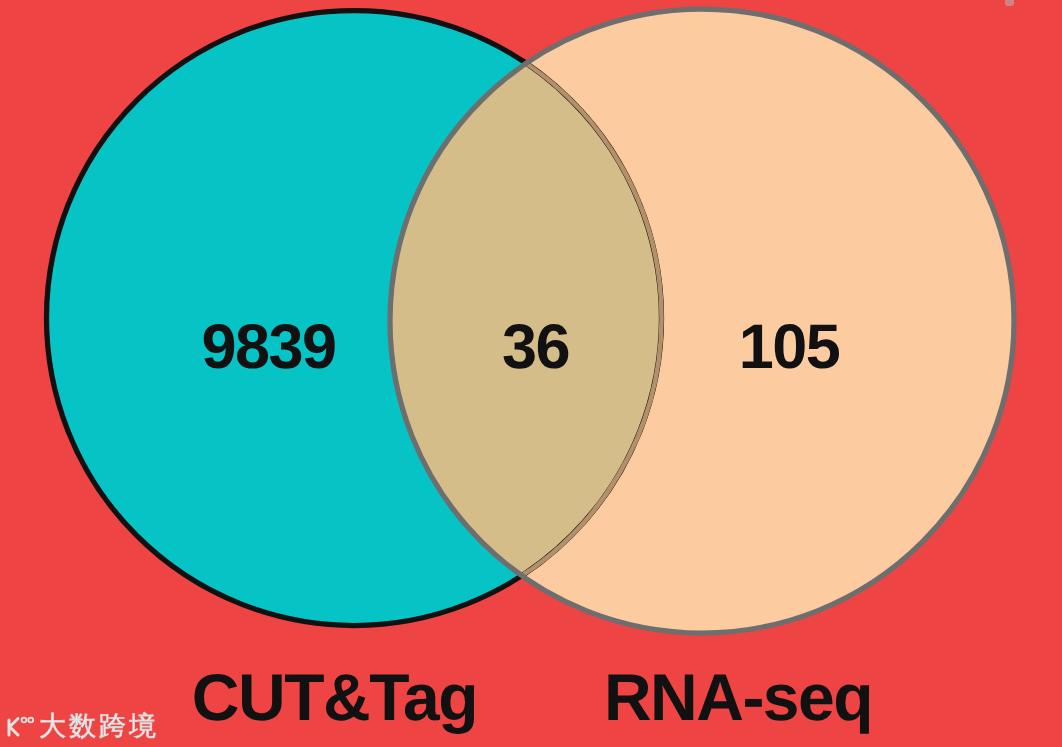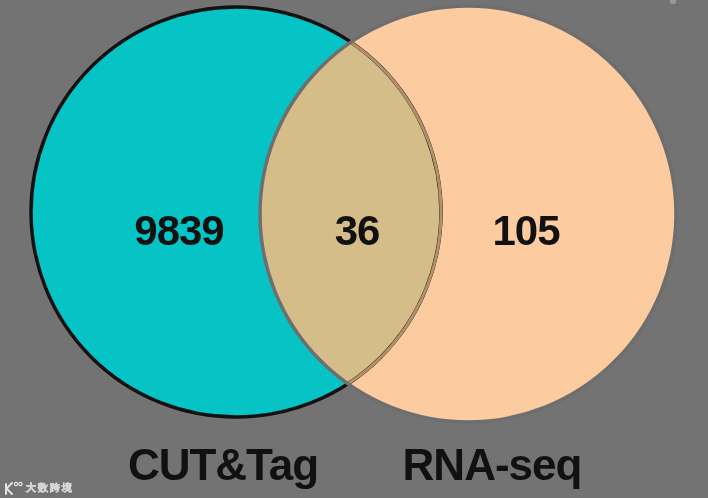--- a/index.html
+++ b/index.html
@@ -5,21 +5,21 @@
   html, body {
     margin: 0;
     padding: 0;
     background: #ffffff;
     font-family: "Liberation Sans", "DejaVu Sans", sans-serif;
   }
   .stage {
     position: relative;
     width: 708px;
     height: 498px;
-    background: #737373;
+    background: #ef4444;
     overflow: hidden;
   }
   svg.venn {
     position: absolute;
     left: 0;
     top: 0;
   }
   .count-text {
     font-family: "Liberation Sans", "DejaVu Sans", sans-serif;
     font-size: 42px;
@@ -35,22 +35,22 @@
     letter-spacing: -1px;
   }
   .watermark {
     position: absolute;
     left: 3px;
     bottom: 2px;
     display: flex;
     align-items: center;
     gap: 3px;
     color: #dfdfdf;
-    font-size: 10px;
-    font-weight: bold;
+    font-size: 18px;
+    font-weight: normal;
     letter-spacing: 2px;
     user-select: none;
     text-align: center;
   }
   .watermark .wm-text {
     -webkit-text-stroke: 0.5px #d6d6d6;
     color: #ececec;
   }
   .edge-artifact {
     position: absolute;

